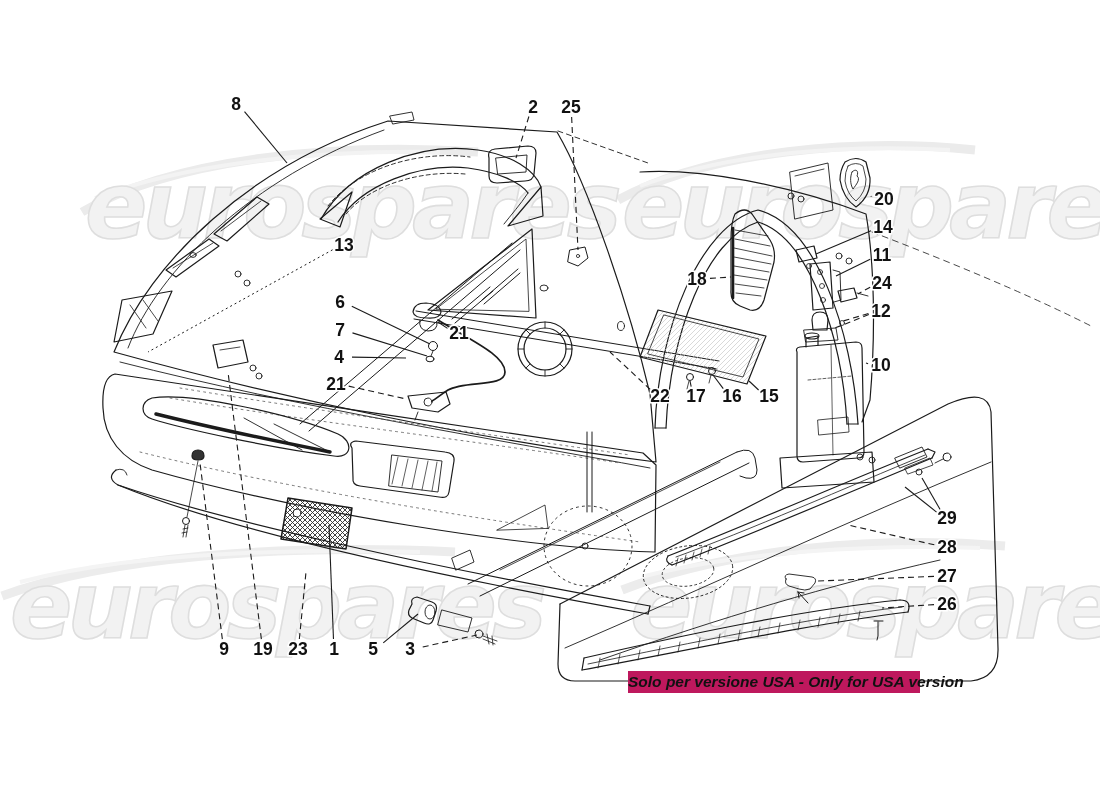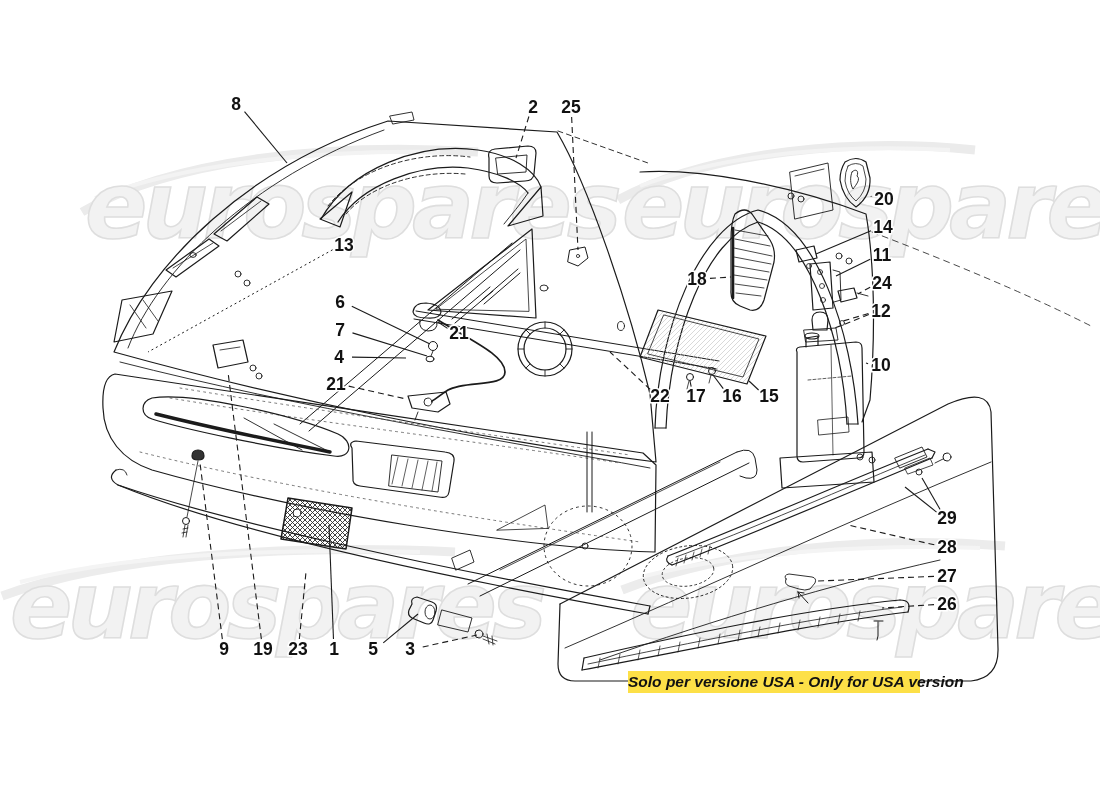--- a/index.html
+++ b/index.html
@@ -7,21 +7,21 @@
          font-family:"Liberation Sans", sans-serif;}
   svg{position:absolute;left:0;top:0;}
   .wm{font-family:"DejaVu Sans", sans-serif;font-style:italic;font-weight:bold;
       font-size:92px;letter-spacing:-5px;fill:#f2f2f2;stroke:#dedede;stroke-width:1.6px;}
   .lbl{font-family:"Liberation Sans", sans-serif;font-weight:bold;font-size:17.5px;fill:#111;
        text-anchor:middle;paint-order:stroke;stroke:#ffffff;stroke-width:3px;}
   .ld{stroke:#1b1b1b;stroke-width:1.1;fill:none;}
   .ld.dashed{stroke-dasharray:6 4;}
   .ld.dotted{stroke-dasharray:2 3;stroke-width:1;}
   .caption{position:absolute;left:628px;top:671px;width:292px;text-align:center;
-           background:#fde047;font-family:"Liberation Sans", sans-serif;
+           background:#be185d;font-family:"Liberation Sans", sans-serif;
            font-weight:bold;font-style:italic;font-size:15.5px;color:#111;
            white-space:nowrap;padding:2px 0;}
 </style>
 </head>
 <body>
 
 <div class="stage">
 <svg width="1100" height="800" viewBox="0 0 1100 800">
 
   <defs>

